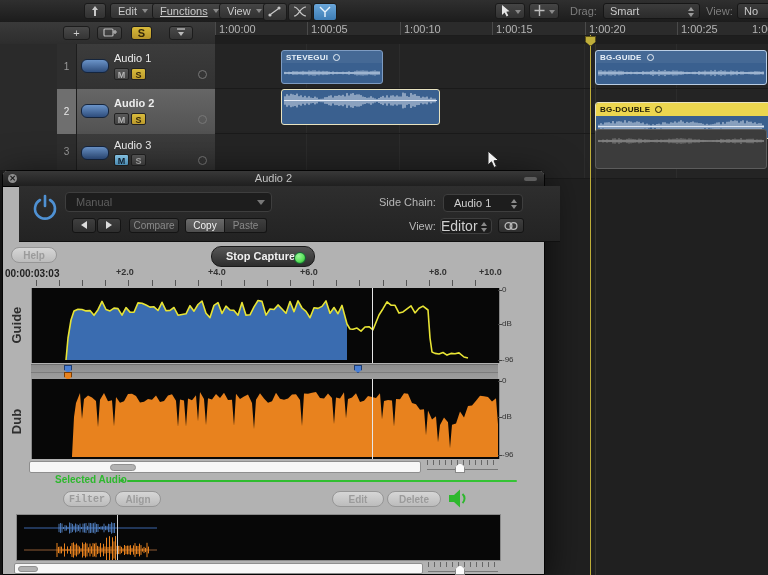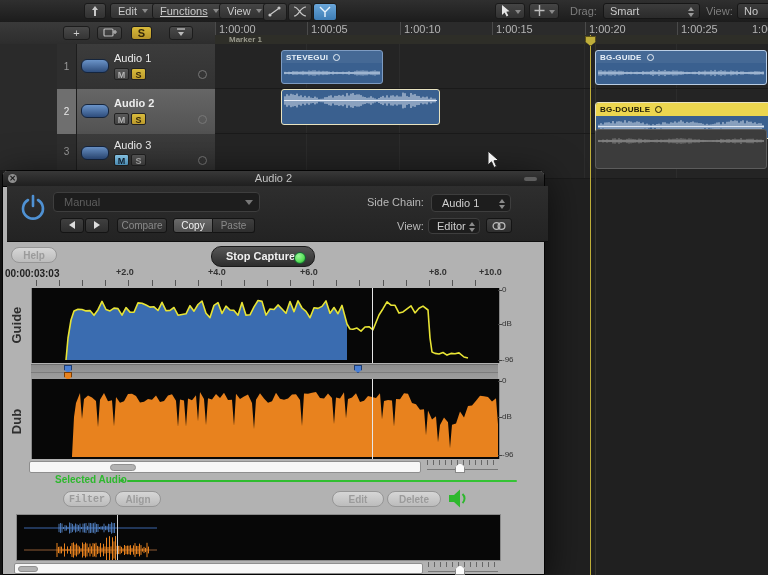--- a/index.html
+++ b/index.html
@@ -57,21 +57,21 @@
   .reg-muted{background:#3c3c3c;border:1px solid #5c5c5c;}
   .reg-muted .rtitle{color:#8fa6c0;background:rgba(255,255,255,0.05);}
   .playhead{left:590px;top:35px;width:1px;height:540px;background:var(--playhead-yellow);}
   .ph-marker{left:585px;top:36px;width:11px;height:10px;background:var(--playhead-yellow);border:1px solid #5c521a;box-sizing:border-box;clip-path:polygon(0 0,100% 0,100% 55%,50% 100%,0 55%);}
   
   .plugin{left:2px;top:170px;width:543px;height:405px;background:#b2b2b2;border:1px solid #050505;border-radius:5px 5px 0 0;box-shadow:0 10px 40px rgba(0,0,0,.75);box-sizing:border-box;}
   .ptitle{position:absolute;left:0;top:0;width:100%;height:15px;background:linear-gradient(#383838,#1f1f1f);border-radius:4px 4px 0 0;border-bottom:1px solid #000;}
   .ptitle .txt{position:absolute;left:0;width:100%;top:1px;text-align:center;font-size:11px;color:#c3c3c3;}
   .closebtn{position:absolute;left:5px;top:3px;width:9px;height:9px;border-radius:50%;background:#8e8e8e;color:#1c1c1c;font-size:8px;line-height:9px;text-align:center;font-weight:bold;}
   .minbar{position:absolute;right:7px;top:6px;width:13px;height:4px;border-radius:2px;background:#5d5d5d;}
-  .phead{position:absolute;left:4px;top:15px;width:100%;height:55px;background:linear-gradient(#2e2e2e,#232323);border-bottom:1px solid #101010;}
+  .phead{position:absolute;left:16px;top:15px;width:100%;height:55px;background:linear-gradient(#2e2e2e,#232323);border-bottom:1px solid #101010;}
   .pw-dd{position:absolute;background:#1d1d1d;border:1px solid #3e3e3e;border-radius:4px;color:#cfcfcf;font-size:11px;box-sizing:border-box;}
   .pw-label{position:absolute;font-size:11px;color:#b8b8b8;}
   .pbtn{position:absolute;height:15px;background:linear-gradient(#3f3f3f,#2e2e2e);border:1px solid #141414;border-radius:3px;color:#8a8a8a;font-size:10px;line-height:14px;text-align:center;box-sizing:border-box;}
   .pbtn.lit{background:linear-gradient(#6a6a6a,#4e4e4e);color:#f2f2f2;}
   .tri-l{display:inline-block;width:0;height:0;border-top:4px solid transparent;border-bottom:4px solid transparent;border-right:6px solid #ddd;}
   .tri-r{display:inline-block;width:0;height:0;border-top:4px solid transparent;border-bottom:4px solid transparent;border-left:6px solid #ddd;}
   .pill{position:absolute;height:16px;border-radius:8px;background:linear-gradient(#d6d6d6,#bcbcbc);border:1px solid #969696;color:#9b9b9b;font-size:10px;font-weight:bold;text-align:center;box-sizing:border-box;}
   .stopbtn{position:absolute;left:208px;top:75px;width:104px;height:21px;border-radius:10px;background:linear-gradient(#565656,#2d2d2d);border:1px solid #1a1a1a;color:#f0f0f0;font-size:11px;font-weight:bold;text-align:left;padding:3px 0 0 14px;box-sizing:border-box;}
   .led{position:absolute;right:8px;top:5px;width:10px;height:10px;border-radius:50%;background:radial-gradient(circle at 35% 30%,#9cf59c,var(--led-green) 60%,#1f7a1f);border:1px solid #163;}
   .ptime{position:absolute;left:2px;top:97px;font-size:10px;font-weight:bold;color:#222;}
@@ -162,23 +162,20 @@
   <div class="abs ruler-grid"></div>
   <div class="abs" style="left:0;top:0;width:768px;height:35px;pointer-events:none;">
     <span class="ruler-tick-label" style="left:219px;top:23px;">1:00:00</span>
     <span class="ruler-tick-label" style="left:311px;top:23px;">1:00:05</span>
     <span class="ruler-tick-label" style="left:404px;top:23px;">1:00:10</span>
     <span class="ruler-tick-label" style="left:496px;top:23px;">1:00:15</span>
     <span class="ruler-tick-label" style="left:589px;top:23px;">1:00:20</span>
     <span class="ruler-tick-label" style="left:681px;top:23px;">1:00:25</span>
     <span class="ruler-tick-label" style="left:752px;top:23px;">1:00:30</span>
   </div>
-  <div class="abs markerlane">
-    <span class="marker-label">Marker 1</span>
-  </div>
 
   <div class="abs hdr-left">
     <div class="trk-toolbtn" style="left:63px;width:27px;"><span>+</span></div>
     <div class="trk-toolbtn" style="left:97px;width:25px;">
       <svg width="14" height="11" viewBox="0 0 14 11">
           <rect x="1" y="2" width="9" height="7" rx="1" fill="none" stroke="#bbb" stroke-width="1.2"></rect>
           <path d="M12 3 v4 M10 5 h4" stroke="#bbb" stroke-width="1.2"></path>
         </svg>
     </div>
     <div class="trk-toolbtn solo" style="left:131px;width:21px;"><span>S</span></div>
@@ -288,21 +285,21 @@
             <i class="up" style="border-bottom-color:#8a8a8a;"></i>
             <i class="dn" style="border-top-color:#8a8a8a;"></i>
           </span>
       </div>
       <div class="pbtn" style="left:53px;top:32px;width:24px;"><span class="tri-l"></span></div>
       <div class="pbtn" style="left:78px;top:32px;width:24px;"><span class="tri-r"></span></div>
       <div class="pbtn" style="left:110px;top:32px;width:50px;"><span>Compare</span></div>
       <div class="pbtn lit" style="left:166px;top:32px;width:40px;border-radius:3px 0 0 3px;"><span>Copy</span></div>
       <div class="pbtn" style="left:206px;top:32px;width:42px;border-radius:0 3px 3px 0;border-left:none;"><span>Paste</span></div>
       <div class="pw-label" style="left:390px;top:34px;">View:</div>
-      <div class="pw-dd" style="left:421px;top:32px;width:52px;height:16px;line-height:15px;padding-left:8px;font-size:11px;">
+      <div class="pw-dd" style="left:421px;top:32px;width:52px;height:16px;line-height:15px;font-size:14px;">
         <span>Editor</span>
         <span class="stepper" style="top:3px;right:3px;">
             <i class="up" style="border-bottom-color:#8a8a8a;"></i>
             <i class="dn" style="border-top-color:#8a8a8a;"></i>
           </span>
       </div>
       <div class="pbtn" style="left:479px;top:32px;width:26px;">
         <svg width="16" height="12" viewBox="0 0 16 12" style="margin-top:1px;">
             <circle cx="5.5" cy="6" r="3.4" stroke="#bbb" stroke-width="1.3" fill="none"></circle>
             <circle cx="10.5" cy="6" r="3.4" stroke="#bbb" stroke-width="1.3" fill="none"></circle>

